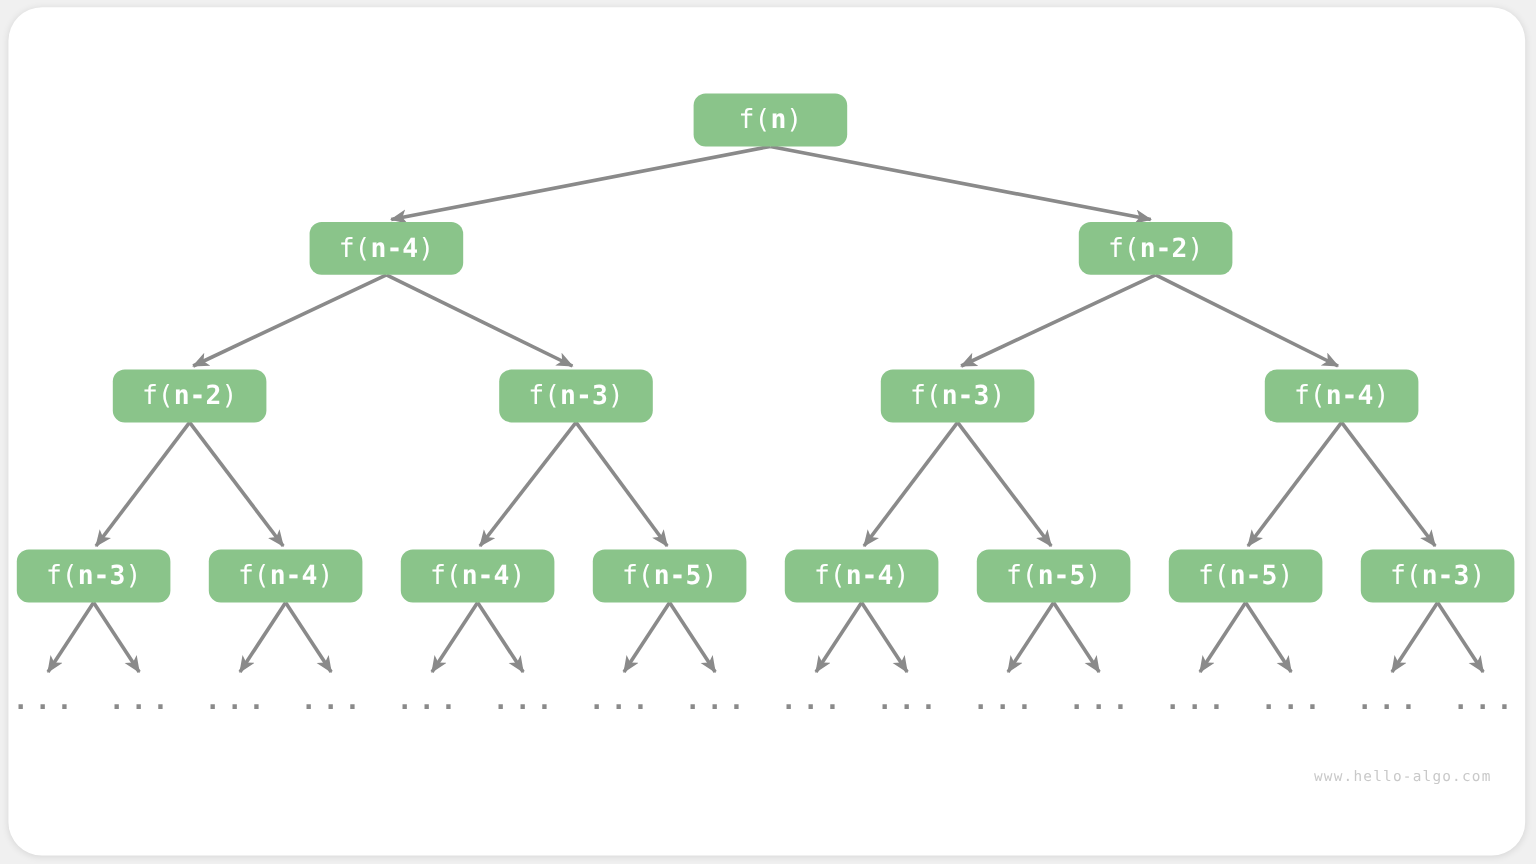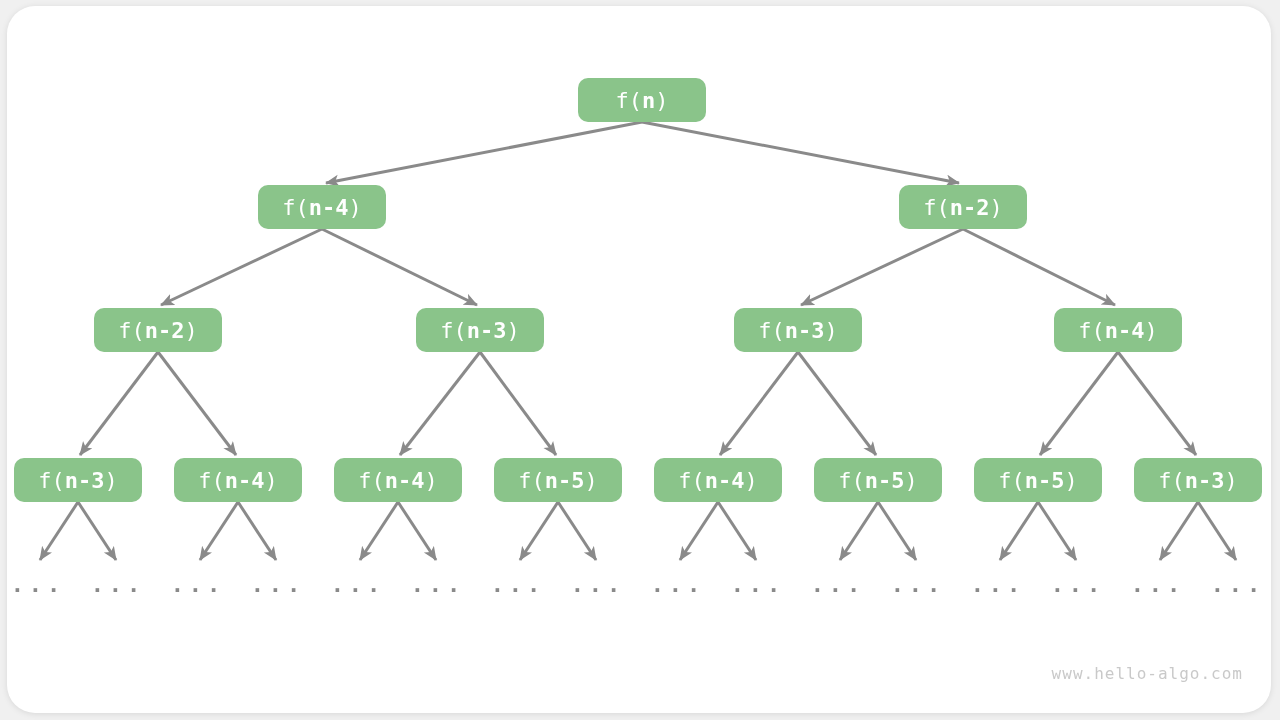--- a/index.html
+++ b/index.html
@@ -45,23 +45,23 @@
     text-align: center;
     color: #8a8a8a;
     font-size: 22px;
     font-weight: bold;
     letter-spacing: 5px;
     line-height: 1;
   }
   .watermark {
     position: absolute;
     right: 37px;
-    top: 664px;
+    top: 640px;
     color: #c9c9c9;
-    font-size: 16px;
+    font-size: 12px;
     letter-spacing: 1px;
   }
 </style>
 </head>
 <body>
 
 <div class="canvas-card"></div>
 
 <svg class="edges-layer" viewBox="0 0 1280 720" xmlns="http://www.w3.org/2000/svg">
   <defs>

